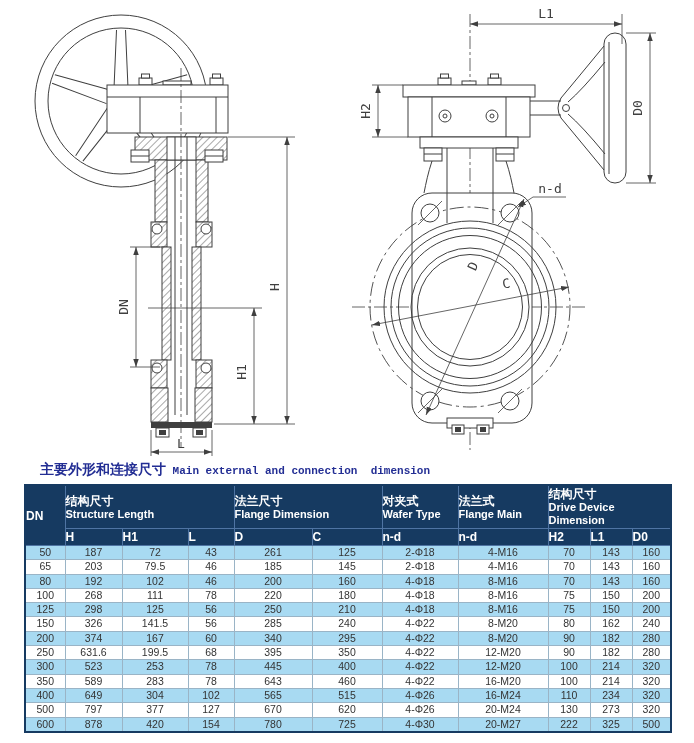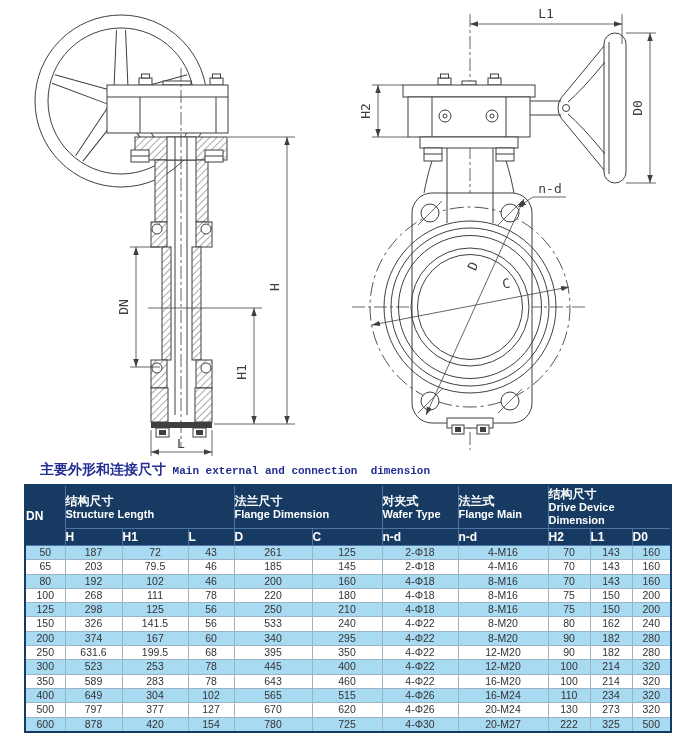--- a/index.html
+++ b/index.html
@@ -364,21 +364,21 @@
         <td>8-M16</td>
         <td>75</td>
         <td>150</td>
         <td>200</td>
       </tr>
       <tr>
         <td>150</td>
         <td>326</td>
         <td>141.5</td>
         <td>56</td>
-        <td>533</td>
+        <td>285</td>
         <td>240</td>
         <td>4-Φ22</td>
         <td>8-M20</td>
         <td>80</td>
         <td>162</td>
         <td>240</td>
       </tr>
       <tr class="alt">
         <td>200</td>
         <td>374</td>

